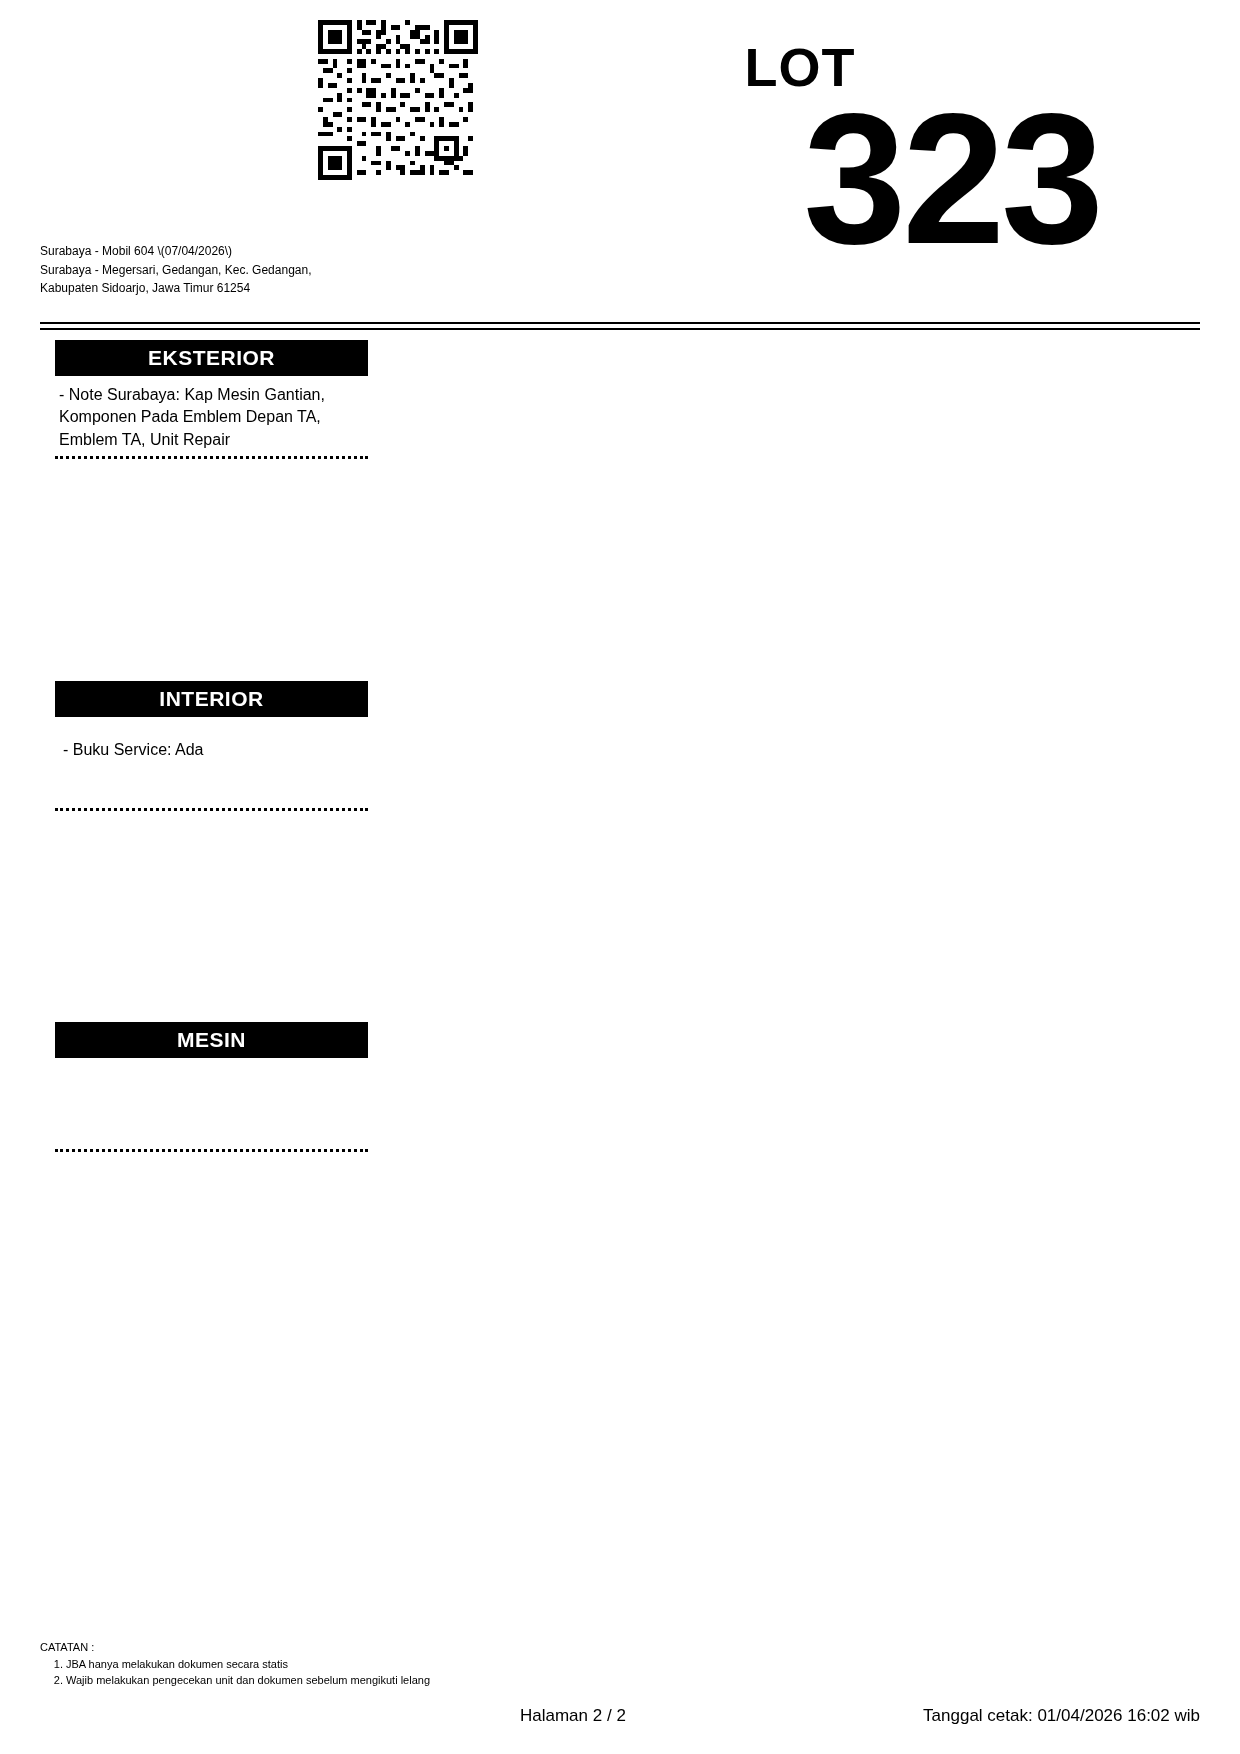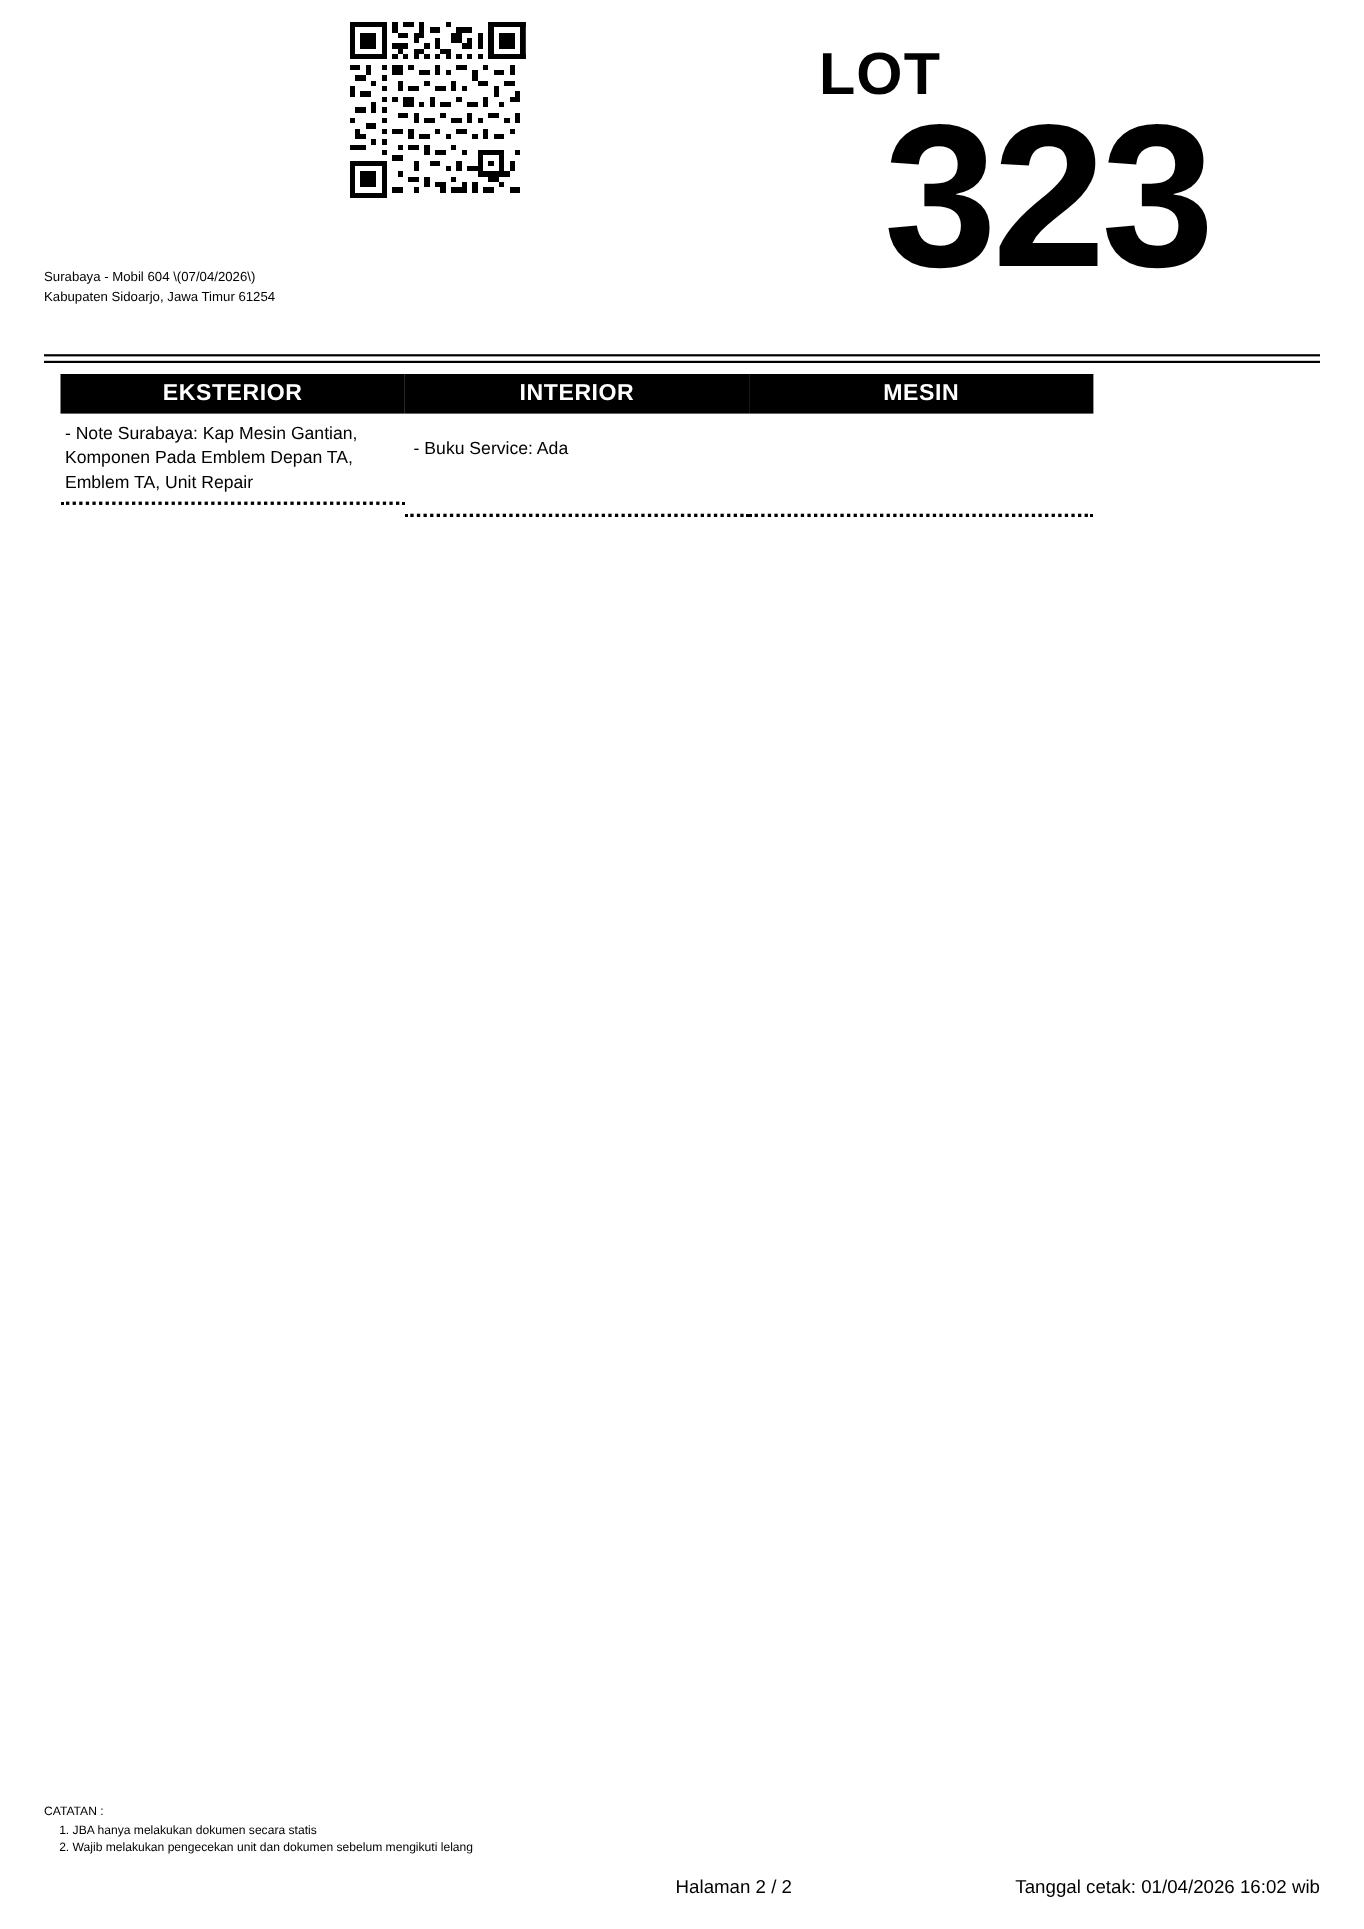--- a/index.html
+++ b/index.html
@@ -100,20 +100,22 @@
     background: #000;
   }
 
   
   .columns {
     position: absolute;
     left: 55px;
     top: 340px;
     width: 1100px;
     display: flex;
+    gap: 28px;
+    flex-direction: column;
   }
   .col {
     width: 313px;
     flex: 0 0 313px;
   }
   .col-title {
     background: #000;
     color: #fff;
     font-size: 21px;
     font-weight: bold;
@@ -174,21 +176,21 @@
     left: 40px;
     top: 1706px;
     width: 1160px;
     font-size: 17px;
   }
   .footer-page {
     position: absolute;
     left: 480px;
     top: 0;
     width: 200px;
-    text-align: right;
+    text-align: left;
     white-space: nowrap;
   }
   .footer-date {
     position: absolute;
     right: 0;
     top: 0;
     text-align: center;
     white-space: nowrap;
   }
 </style>
@@ -363,20 +365,21 @@
       </svg>
     </div>
 
     <div class="lot-block">
       <div class="lot-word">LOT</div>
       <div class="lot-number">323</div>
     </div>
 
     <div class="address-block">
       <span class="address-line">Surabaya - Mobil 604 \(07/04/2026\)</span>
+      <span class="address-line">Surabaya - Megersari, Gedangan, Kec. Gedangan,</span>
       <span class="address-line">Kabupaten Sidoarjo, Jawa Timur 61254</span>
     </div>
 
   </div>
 
   <div class="rule-top"></div>
   <div class="rule-bottom"></div>
 
   <div class="columns">
 

